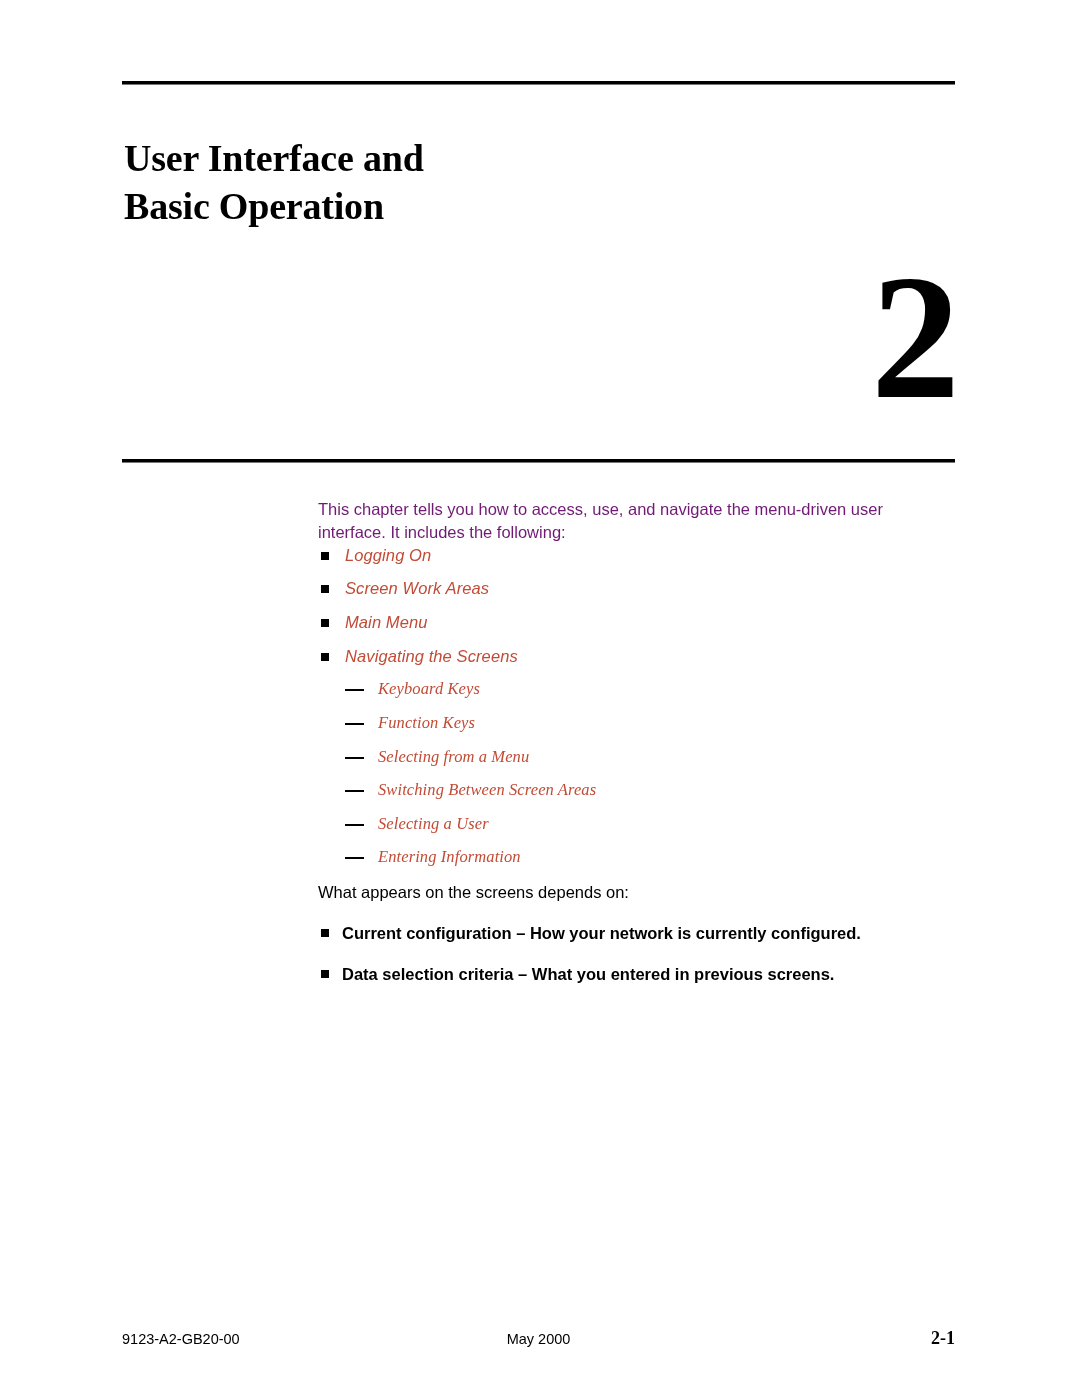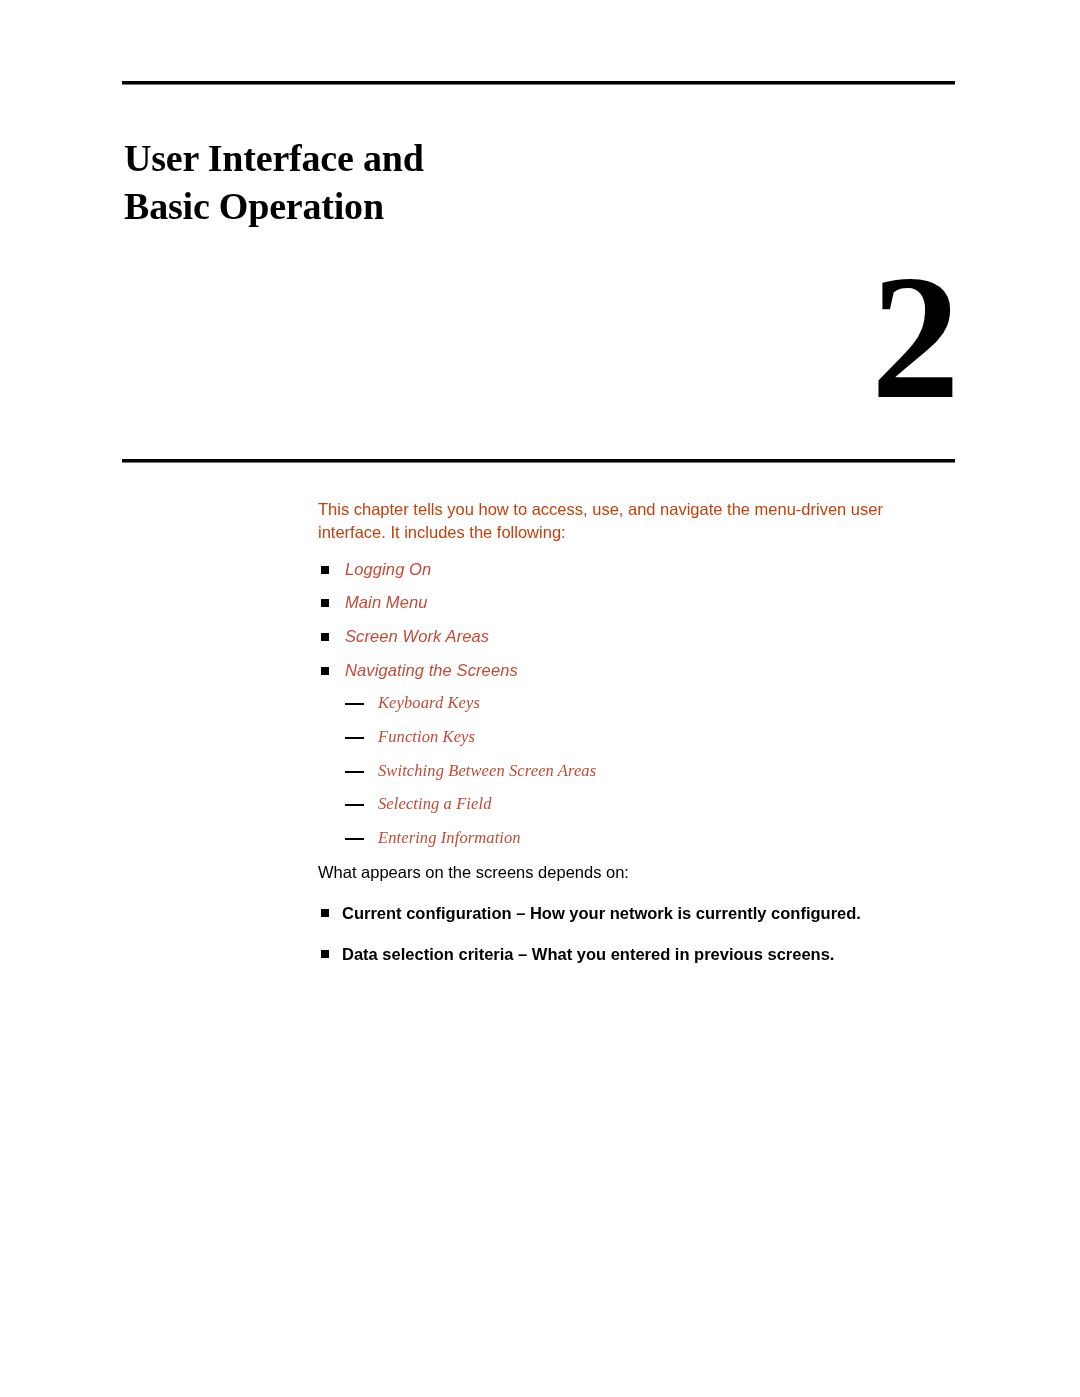--- a/index.html
+++ b/index.html
@@ -67,22 +67,21 @@
   .content {
     position: absolute;
     left: 318px;
     top: 498px;
     width: 636px;
   }
 
   .intro {
     font-size: 16.5px;
     line-height: 1.42;
-    color: #c2410c;
-    margin-bottom: 14px;
+    color: #701a75;
   }
 
   
   .link-list { list-style: none; margin: 0 0 0 2px; padding: 0; }
 
   .link-item {
     position: relative;
     padding-left: 25px;
     margin-bottom: 13px;
     font-size: 16.5px;
@@ -208,48 +207,52 @@
 
     <p class="intro">This chapter tells you how to access, use, and navigate the menu-driven user interface. It includes the following:</p>
 
     <ul class="link-list">
       <li class="link-item">
         <span class="bullet"></span>
         <span class="link-text">Logging On</span>
       </li>
       <li class="link-item">
         <span class="bullet"></span>
+        <span class="link-text">Screen Work Areas</span>
+      </li>
+      <li class="link-item">
+        <span class="bullet"></span>
         <span class="link-text">Main Menu</span>
       </li>
       <li class="link-item">
         <span class="bullet"></span>
-        <span class="link-text">Screen Work Areas</span>
-      </li>
-      <li class="link-item">
-        <span class="bullet"></span>
         <span class="link-text">Navigating the Screens</span>
       </li>
     </ul>
 
     <ul class="sublink-list">
       <li class="sublink-item">
         <span class="dash"></span>
         <span class="link-text">Keyboard Keys</span>
       </li>
       <li class="sublink-item">
         <span class="dash"></span>
         <span class="link-text">Function Keys</span>
       </li>
       <li class="sublink-item">
         <span class="dash"></span>
+        <span class="link-text">Selecting from a Menu</span>
+      </li>
+      <li class="sublink-item">
+        <span class="dash"></span>
         <span class="link-text">Switching Between Screen Areas</span>
       </li>
       <li class="sublink-item">
         <span class="dash"></span>
-        <span class="link-text">Selecting a Field</span>
+        <span class="link-text">Selecting a User</span>
       </li>
       <li class="sublink-item">
         <span class="dash"></span>
         <span class="link-text">Entering Information</span>
       </li>
     </ul>
 
     <p class="depends-intro">What appears on the screens depends on:</p>
 
     <ul class="def-list">
@@ -258,14 +261,19 @@
         <span class="def-term">Current configuration</span><span class="def-desc"> – How your network is currently configured.</span>
       </li>
       <li class="def-item">
         <span class="bullet"></span>
         <span class="def-term">Data selection criteria</span><span class="def-desc"> – What you entered in previous screens.</span>
       </li>
     </ul>
 
   </div>
 
+  <div class="footer">
+    <span class="footer-doc">9123-A2-GB20-00</span>
+    <span class="footer-date">May 2000</span>
+    <span class="footer-page">2-1</span>
+  </div>
 
 </div>
 
 </body></html>

